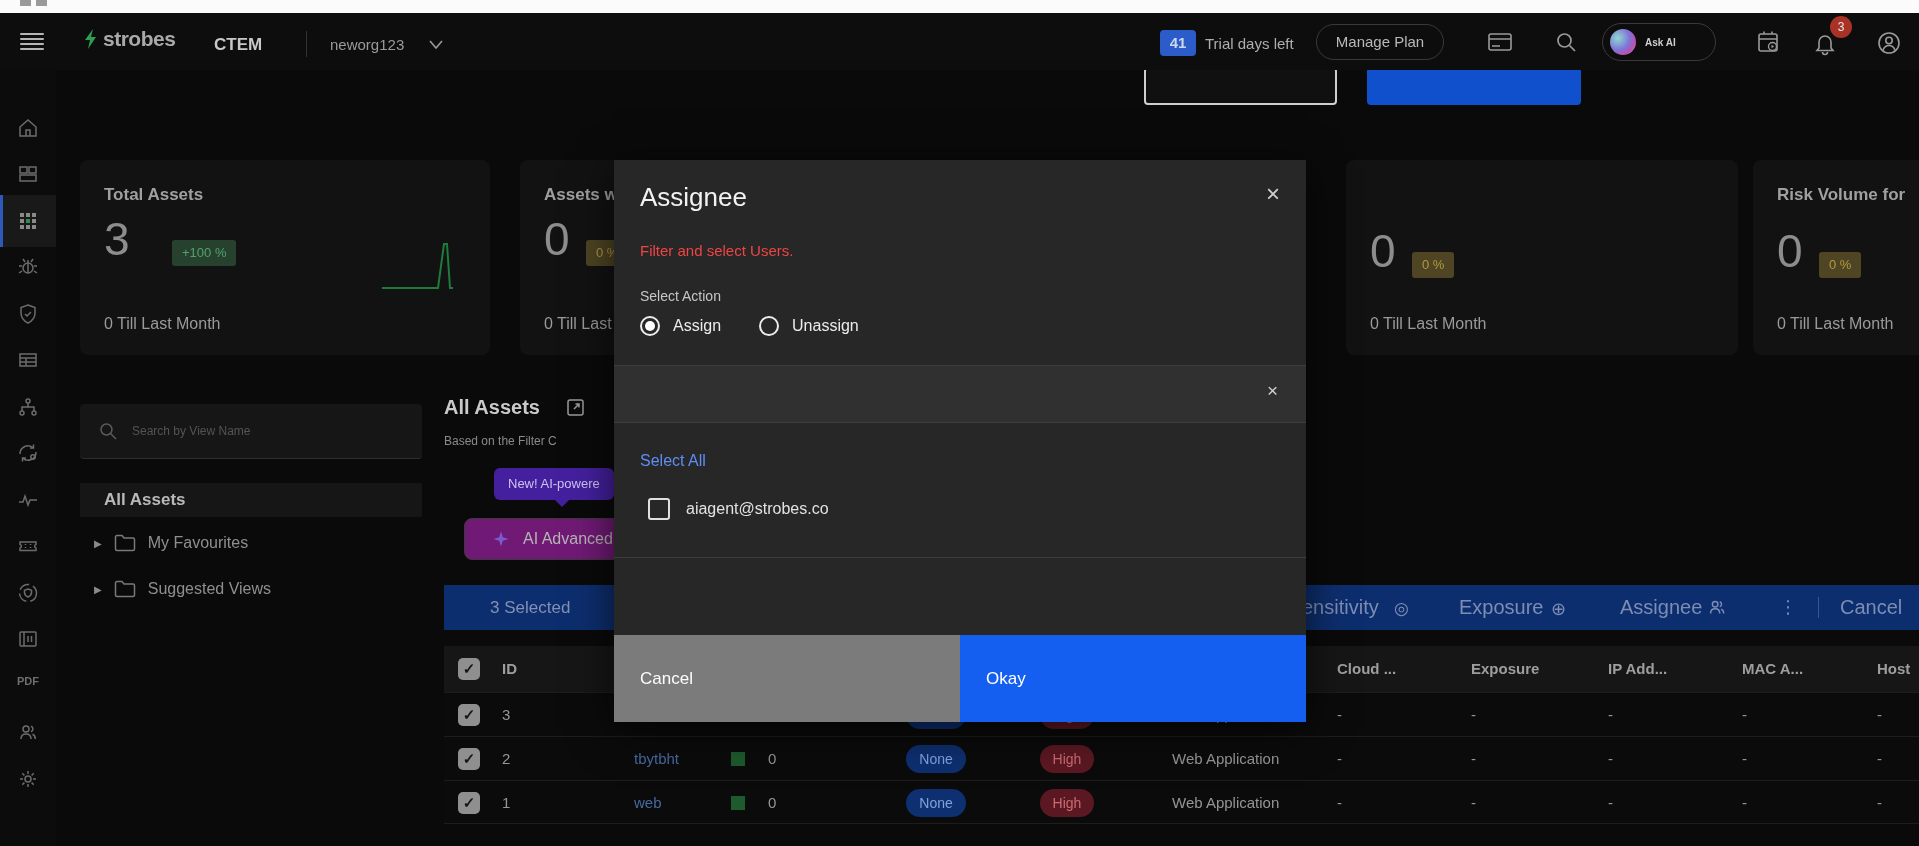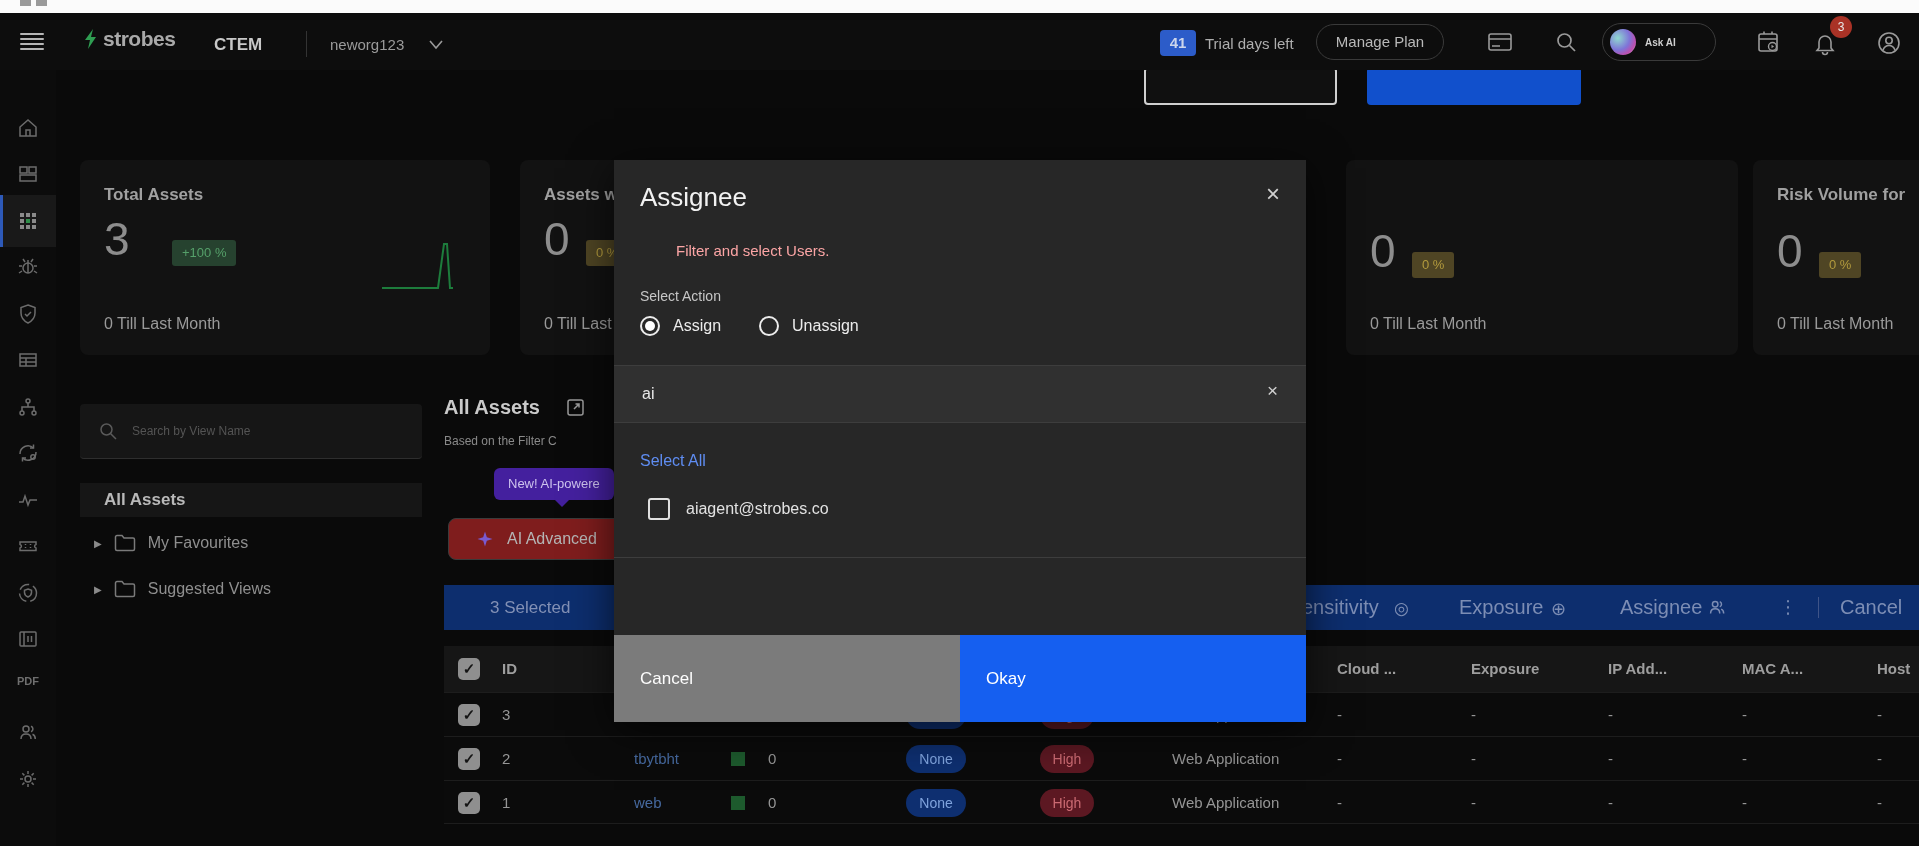--- a/index.html
+++ b/index.html
@@ -79,22 +79,22 @@
   .tree-caret{font-size:10px;color:#8a8a8a;}
 
   
   #assets-title{left:444px;top:396px;font-size:20px;font-weight:bold;color:#cacaca;}
   #assets-expand{left:566px;top:398px;color:#9a9a9a;cursor:pointer;}
   #assets-subtitle{left:444px;top:434px;font-size:12px;color:#8a8a8a;white-space:nowrap;}
   #ai-tooltip{left:494px;top:468px;height:32px;background:#44209e;border-radius:6px;color:#cdc3ee;
     font-size:13px;line-height:32px;padding:0 14px;white-space:nowrap;}
   #ai-tooltip:after{content:"";position:absolute;left:60px;bottom:-7px;border-left:8px solid transparent;
     border-right:8px solid transparent;border-top:8px solid #44209e;}
-  #ai-advanced{left:448px;top:518px;width:190px;height:42px;border:1px solid #3b3b3b;border-radius:8px;
-    background:#7f1d1d;display:flex;align-items:center;gap:12px;padding-left:26px;cursor:pointer;
+  #ai-advanced{left:464px;top:518px;width:190px;height:42px;border:1px solid #3b3b3b;border-radius:8px;
+    background:#701a75;display:flex;align-items:center;gap:12px;padding-left:26px;cursor:pointer;
     color:#b5b5b5;font-size:16px;}
 
   
   #selection-bar{left:444px;top:585px;width:1475px;height:45px;background:#0d2e6e;color:#7c8db4;}
   #sel-count{position:absolute;left:46px;top:0;line-height:45px;font-size:17px;color:#8290b5;}
   .sel-item{position:absolute;top:0;line-height:45px;font-size:20px;cursor:pointer;}
   .sel-ic{position:absolute;top:13px;cursor:pointer;}
   #sel-divider{position:absolute;left:1374px;top:12px;width:1px;height:21px;background:#3f5488;}
 
   
@@ -113,21 +113,21 @@
   .pill-high{width:54px;background:#5c1822;color:#cb6a72;}
   .c-check{left:14px;} .c-id{left:58px;} .c-name{left:190px;} .c-dot{left:287px;} .c-zero{left:324px;}
   .c-sens{left:462px;} .c-exp{left:596px;} .c-type{left:728px;} .c-cloud{left:893px;}
   .c-pkg{left:1027px;} .c-ip{left:1164px;} .c-mac{left:1298px;} .c-host{left:1433px;}
 
   
   #modal{left:614px;top:160px;width:692px;height:562px;background:#272727;z-index:50;
     box-shadow:0 8px 40px rgba(0,0,0,.65);}
   #modal-title{position:absolute;left:26px;top:22px;font-size:26px;font-weight:500;color:#f2f2f2;}
   #modal-close{position:absolute;right:26px;top:20px;font-size:24px;color:#cfcfcf;cursor:pointer;}
-  #modal-subtitle{position:absolute;left:26px;top:82px;font-size:15px;color:#fca5a5;margin-left:36px;}
+  #modal-subtitle{position:absolute;left:26px;top:82px;font-size:15px;color:#ef4444;}
   #select-action-label{position:absolute;left:26px;top:128px;font-size:14px;color:#c6c6c6;}
   #radio-group{position:absolute;left:26px;top:156px;display:flex;align-items:center;gap:38px;}
   .radio-opt{display:flex;align-items:center;gap:13px;cursor:pointer;}
   .radio{width:20px;height:20px;border:2px solid #ececec;border-radius:50%;position:relative;}
   .radio.sel:after{content:"";position:absolute;left:3px;top:3px;width:10px;height:10px;
     border-radius:50%;background:#ffffff;}
   .radio-label{font-size:16px;color:#ececec;}
   #modal-search{position:absolute;left:0;top:205px;width:692px;height:58px;background:#303030;
     border-top:1px solid #3d3d3d;border-bottom:1px solid #3d3d3d;}
   #modal-search input{position:absolute;left:26px;top:0;height:56px;width:600px;background:transparent;
@@ -484,21 +484,20 @@
     <div class="radio-opt">
       <div class="radio sel"></div>
       <span class="radio-label">Assign</span>
     </div>
     <div class="radio-opt">
       <div class="radio"></div>
       <span class="radio-label">Unassign</span>
     </div>
   </div>
   <div id="modal-search">
-    <input value="ai" style="">
     <span id="modal-search-clear">×</span>
   </div>
   <div id="select-all">Select All</div>
   <div id="user-row">
     <div id="user-checkbox"></div>
     <span id="user-label">aiagent@strobes.co</span>
   </div>
   <div id="modal-divider"></div>
   <div id="modal-footer">
     <div class="m-btn" id="btn-cancel">Cancel</div>

